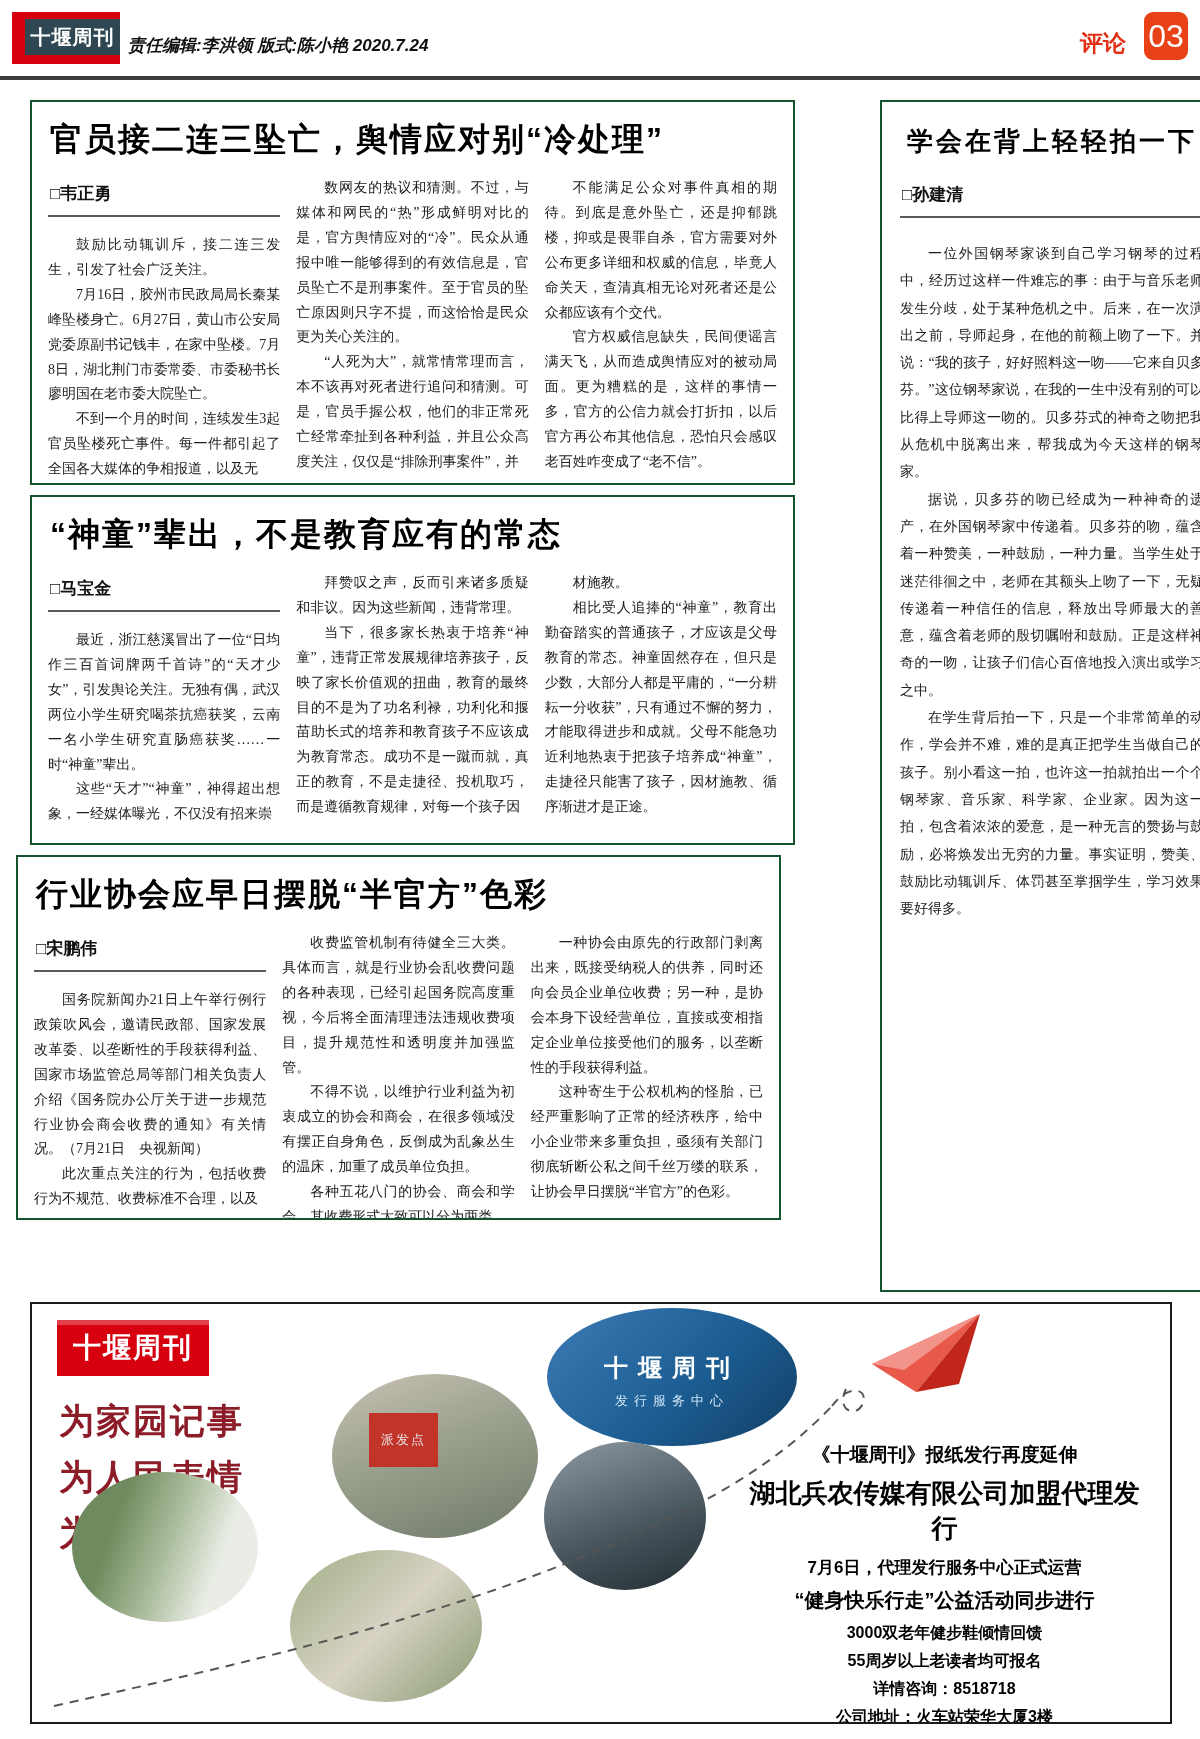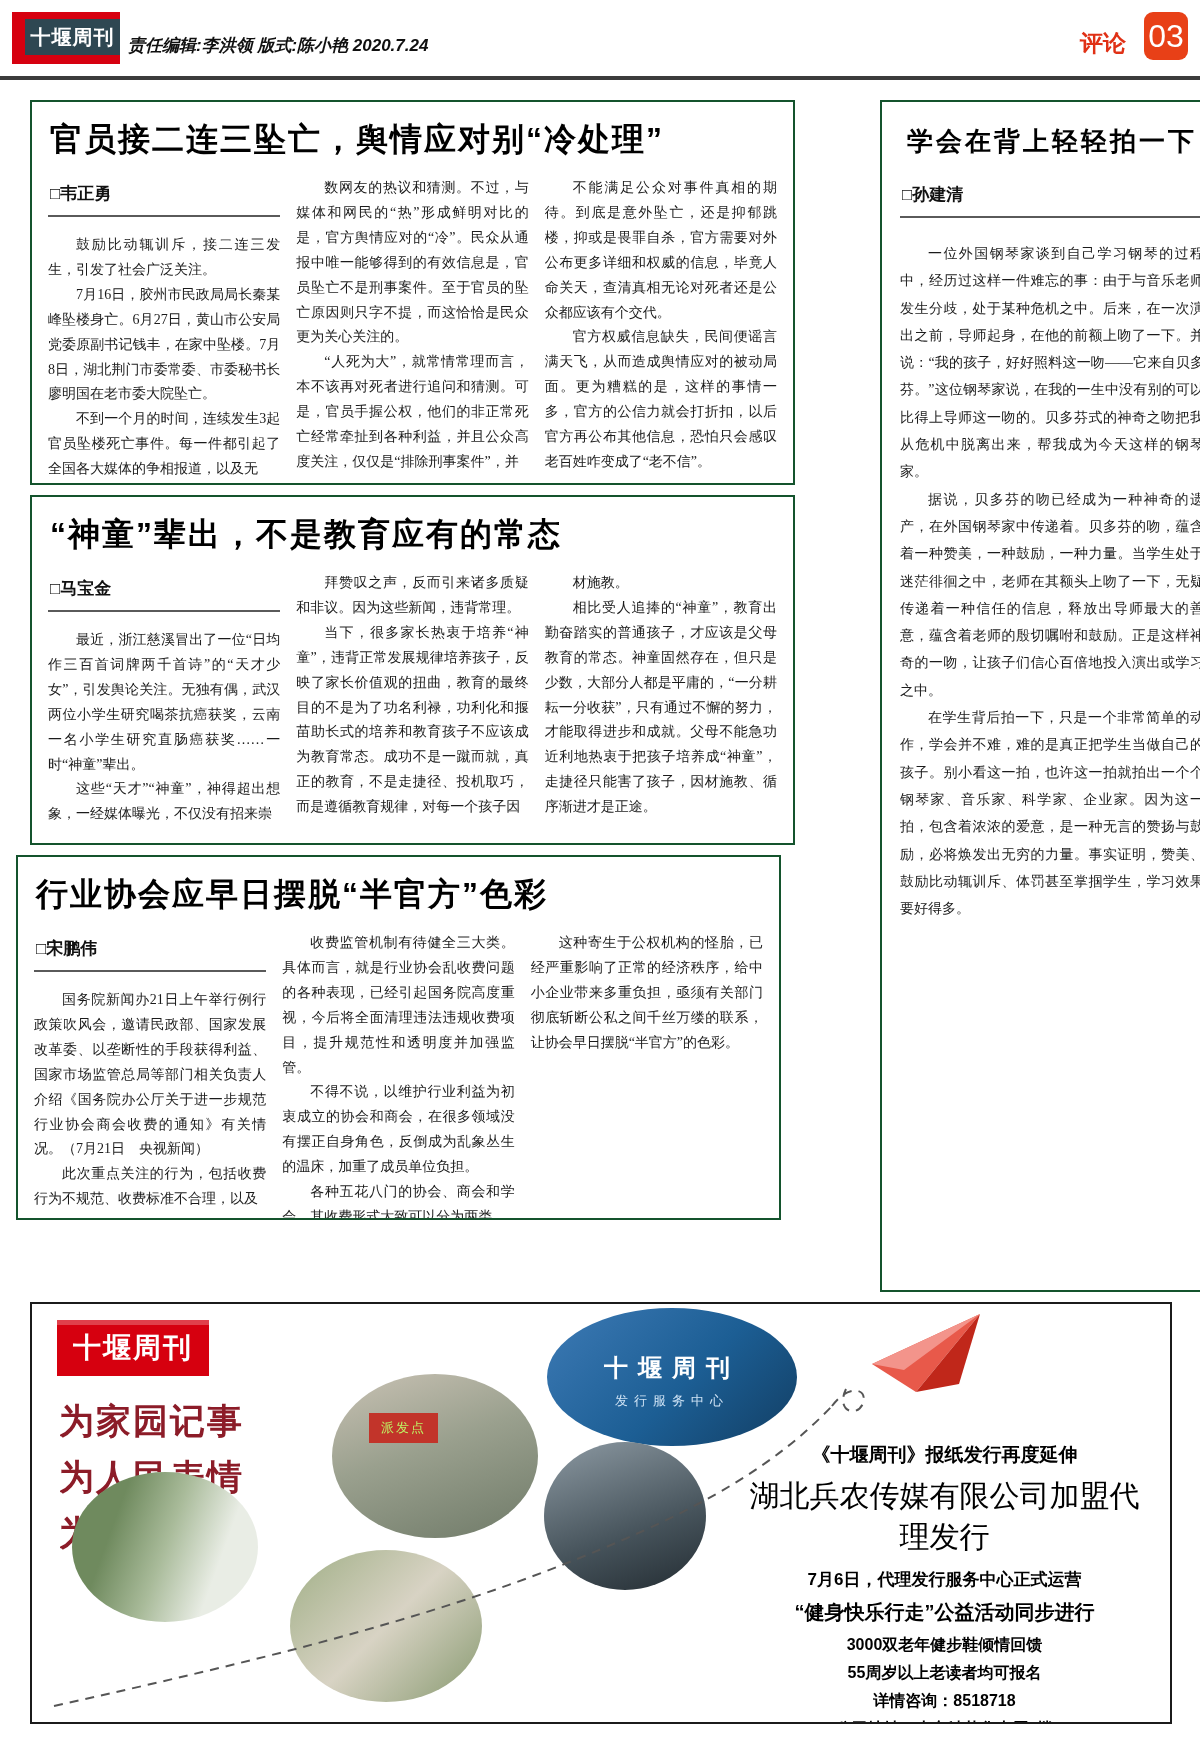--- a/index.html
+++ b/index.html
@@ -51,32 +51,32 @@
            font-size:28px;font-weight:900;letter-spacing:2px;box-shadow:inset 0 5px 0 rgba(255,255,255,.25);}
   .slogans{position:absolute;left:27px;top:90px;color:#8c1c28;font-size:35px;font-weight:900;
            line-height:1.6;font-family:"Liberation Serif",serif;letter-spacing:2px;}
   .photo{position:absolute;border-radius:50%;overflow:hidden;}
   .p-sign{left:515px;top:4px;width:250px;height:138px;background:linear-gradient(135deg,#3d7ab5 0%,#1c5e94 55%,#123e63 100%);}
   .sign1{color:#fff;font-size:24px;letter-spacing:10px;text-align:center;margin-top:44px;font-weight:bold;
          font-family:"Liberation Sans",sans-serif;}
   .sign2{color:#cfe3f5;font-size:13px;letter-spacing:6px;text-align:center;margin-top:8px;
          font-family:"Liberation Sans",sans-serif;}
   .p-dist{left:300px;top:70px;width:206px;height:164px;background:linear-gradient(160deg,#c9c2b4 0%,#9aa08e 45%,#6f7a68 100%);}
-  .banner{position:absolute;left:18%;top:24%;background:#c2342a;color:#bef264;font-size:13px;
-          padding:6px 12px;letter-spacing:2px;font-family:"Liberation Sans",sans-serif;}
+  .banner{position:absolute;left:18%;top:24%;background:#c2342a;color:#e5e5e5;font-size:13px;
+          padding:18px 12px;letter-spacing:2px;font-family:"Liberation Sans",sans-serif;}
   .p-reader{left:512px;top:138px;width:162px;height:148px;background:linear-gradient(160deg,#8d9aa3 0%,#46535b 60%,#232c32 100%);}
   .p-plant{left:40px;top:168px;width:186px;height:150px;background:linear-gradient(110deg,#6f8a5e 25%,#a9bb9a 50%,#e9ede5 75%);}
   .p-kids{left:258px;top:246px;width:192px;height:152px;background:linear-gradient(135deg,#9fae85 0%,#d8d3c4 50%,#87996f 100%);}
   .flight{position:absolute;left:0;top:0;width:1142px;height:422px;pointer-events:none;}
   .dash{stroke:#555;stroke-width:2;fill:none;stroke-dasharray:9 7;}
   .ad-text{position:absolute;left:705px;top:138px;width:415px;text-align:center;color:#000;
            font-family:"Liberation Sans",sans-serif;}
   .adline{font-weight:bold;}
   .adline.l1{font-size:19px;margin-bottom:8px;}
-  .adline.l2{font-size:30px;font-weight:400;margin-bottom:10px;}
+  .adline.l2{font-size:26px;font-weight:700;margin-bottom:10px;}
   .adline.l3{font-size:17px;margin-bottom:8px;}
   .adline.l4{font-size:20px;font-weight:900;margin-bottom:9px;text-align:center;}
   .adline.l5{font-size:16px;margin-bottom:7px;}
 </style>
 </head>
 <body>
 
 <div class="page">
 
   <div class="header">
@@ -140,20 +140,21 @@
           <div class="author">□宋鹏伟</div>
           <p>国务院新闻办21日上午举行例行政策吹风会，邀请民政部、国家发展改革委、以垄断性的手段获得利益、国家市场监管总局等部门相关负责人介绍《国务院办公厅关于进一步规范行业协会商会收费的通知》有关情况。（7月21日　央视新闻）</p>
           <p>此次重点关注的行为，包括收费行为不规范、收费标准不合理，以及</p>
         </div>
         <div class="col">
           <p>收费监管机制有待健全三大类。具体而言，就是行业协会乱收费问题的各种表现，已经引起国务院高度重视，今后将全面清理违法违规收费项目，提升规范性和透明度并加强监管。</p>
           <p>不得不说，以维护行业利益为初衷成立的协会和商会，在很多领域没有摆正自身角色，反倒成为乱象丛生的温床，加重了成员单位负担。</p>
           <p>各种五花八门的协会、商会和学会，其收费形式大致可以分为两类，</p>
         </div>
         <div class="col">
+          <p>一种协会由原先的行政部门剥离出来，既接受纳税人的供养，同时还向会员企业单位收费；另一种，是协会本身下设经营单位，直接或变相指定企业单位接受他们的服务，以垄断性的手段获得利益。</p>
           <p>这种寄生于公权机构的怪胎，已经严重影响了正常的经济秩序，给中小企业带来多重负担，亟须有关部门彻底斩断公私之间千丝万缕的联系，让协会早日摆脱“半官方”的色彩。</p>
         </div>
       </div>
   </section>
 
   <section class="abox rbox" id="boxR">
     <h2 class="atitle">学会在背上轻轻拍一下</h2>
     <div class="cols">
         <div class="col">
           <div class="author">□孙建清</div>

